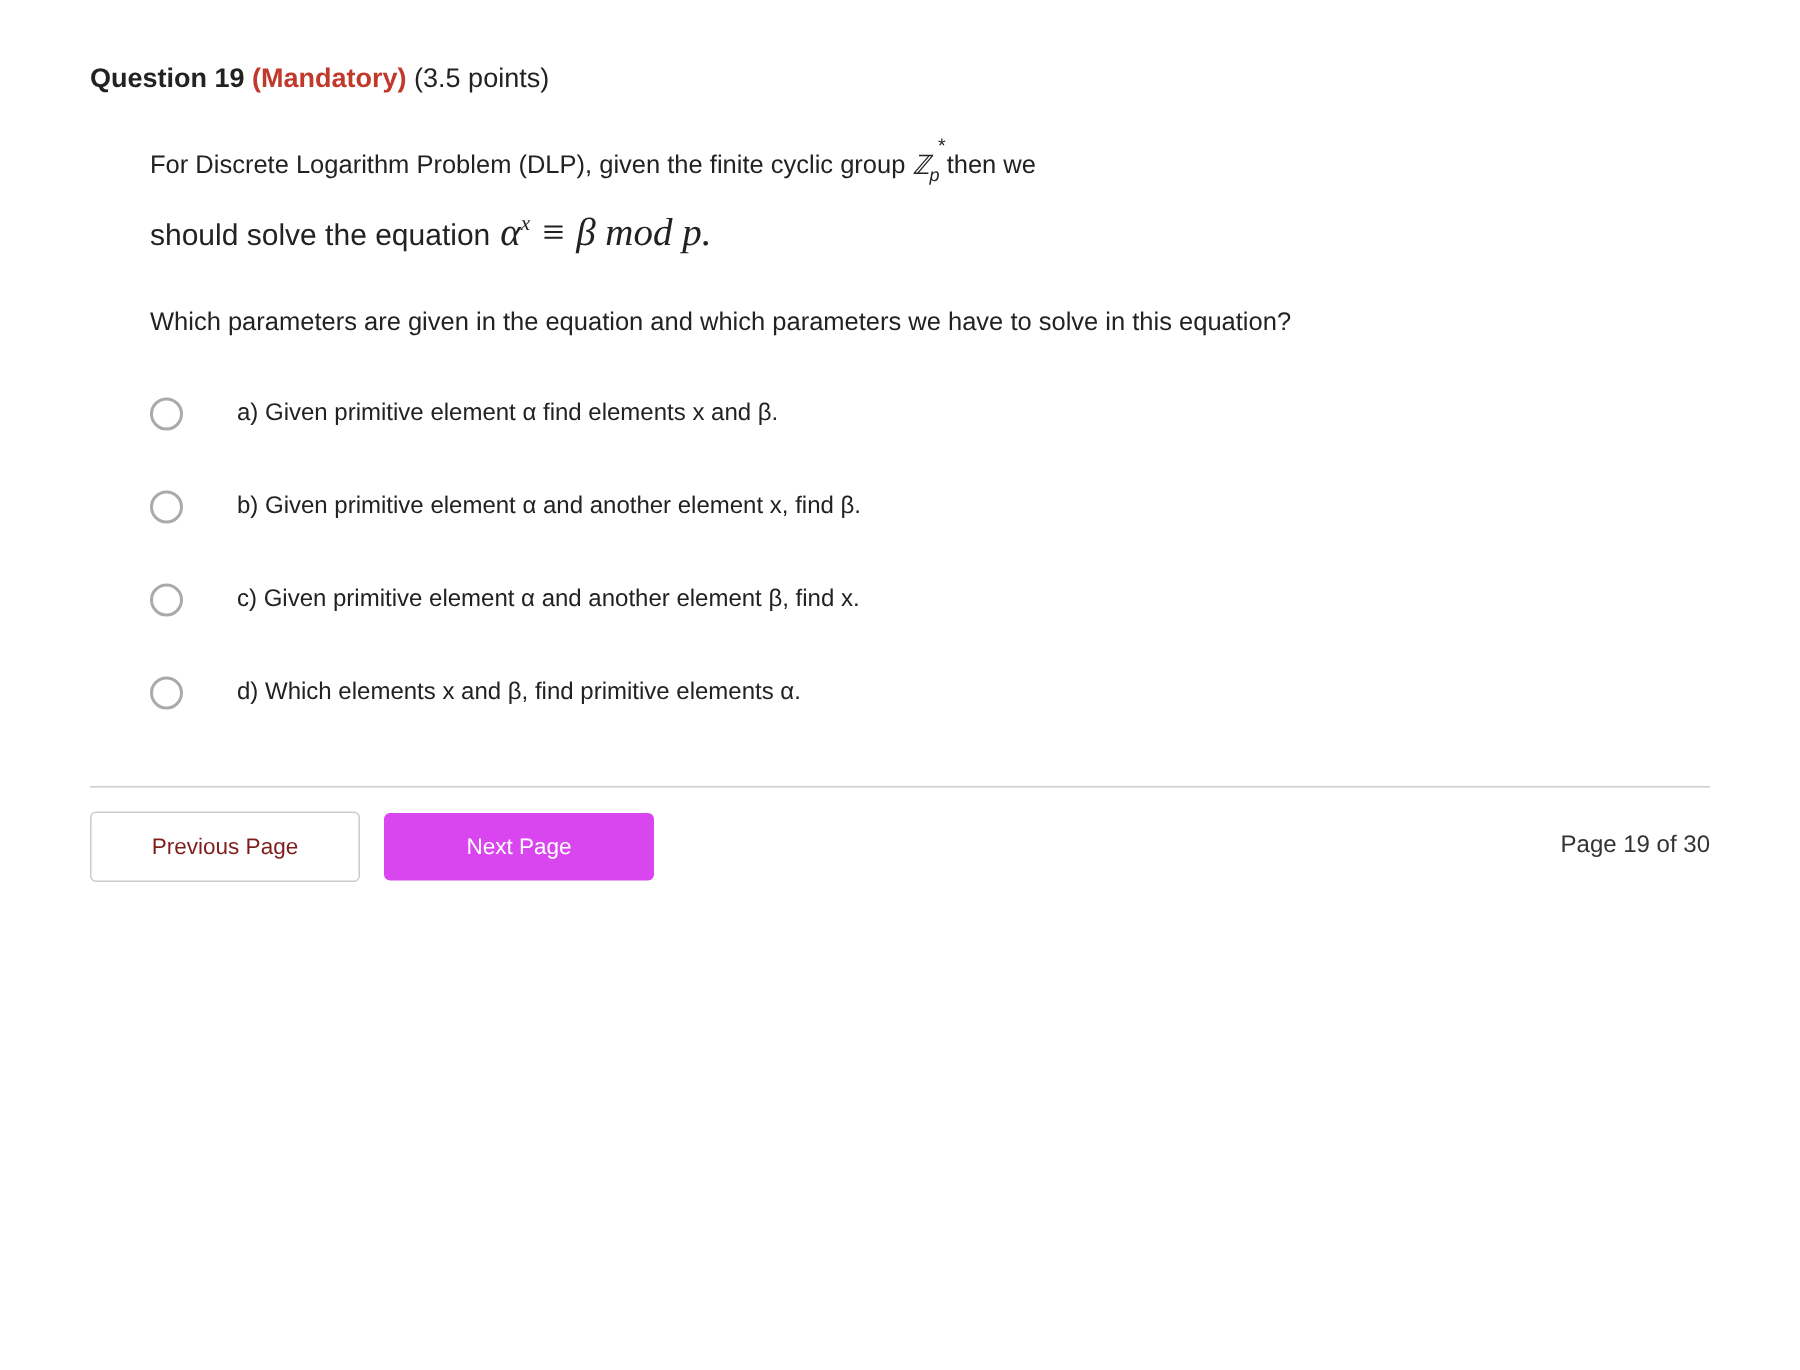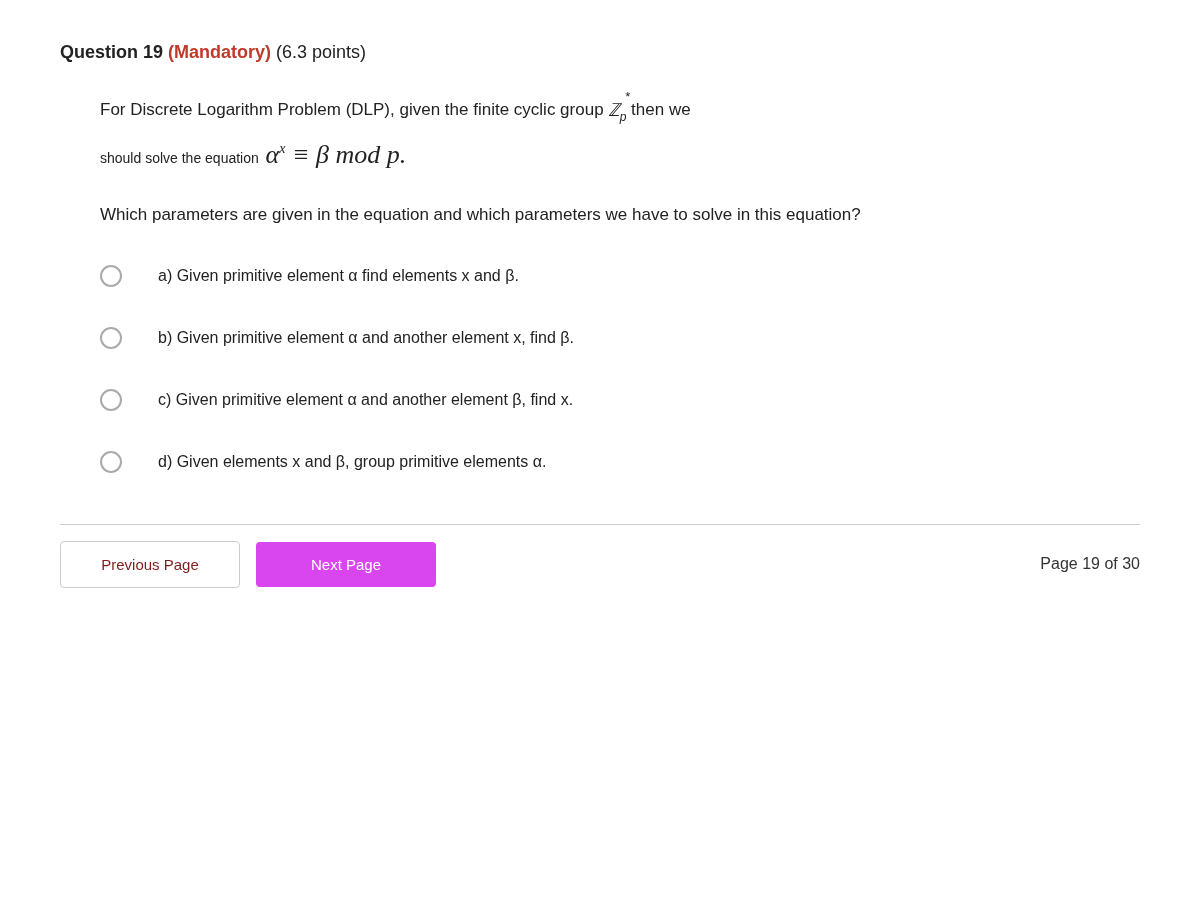--- a/index.html
+++ b/index.html
@@ -130,34 +130,34 @@
     sup { font-size: 0.65em; }
   </style>
 </head>
 <body>
 
 <div class="page-container">
 
   <div class="question-header">
     <span>Question 19</span>
     <span class="mandatory">(Mandatory)</span>
-    <span class="points">(6.3 points)</span>
+    <span class="points">(3.5 points)</span>
   </div>
 
   <div class="question-body">
     <div class="math-line">
       <span>For Discrete Logarithm Problem (DLP), given  the finite cyclic group</span>
       
       <span class="zp-group">
         <span>ℤ</span><span class="zp-star">*</span><span class="zp-sub">p</span>
       </span>
       <span>then we</span>
     </div>
     <div class="equation-display">
-      <span style="font-size:14px; font-style:normal;">should solve the equation</span>
+      <span style="font-size:20px; font-style:normal;">should solve the equation</span>
       <span style="font-family: serif; font-style:italic; font-size:26px;">α<sup style="font-size:14px; font-style:italic;">x</sup></span>
       <span style="font-family: serif; font-style:italic; font-size:26px;"> ≡ β mod p.</span>
     </div>
     <div style="height:24px;"></div>
     <div class="sub-question-prompt">Which parameters are given in the equation and which parameters we have to solve in this equation?</div>
   </div>
 
   <div class="options-container">
 
     <div class="option-item">
@@ -170,21 +170,21 @@
       <span class="option-label">b)  Given primitive element α and another element x, find β.</span>
     </div>
 
     <div class="option-item">
       <span class="radio-circle"></span>
       <span class="option-label">c)  Given primitive element α and another element β, find x.</span>
     </div>
 
     <div class="option-item">
       <span class="radio-circle"></span>
-      <span class="option-label">d)  Given elements x and β, group primitive elements α.</span>
+      <span class="option-label">d)  Which elements x and β, find primitive elements α.</span>
     </div>
 
   </div>
 
   <div class="footer">
     <button class="btn-prev">Previous Page</button>
     <button class="btn-next">Next Page</button>
     <span class="page-indicator">Page 19 of 30</span>
   </div>
 

